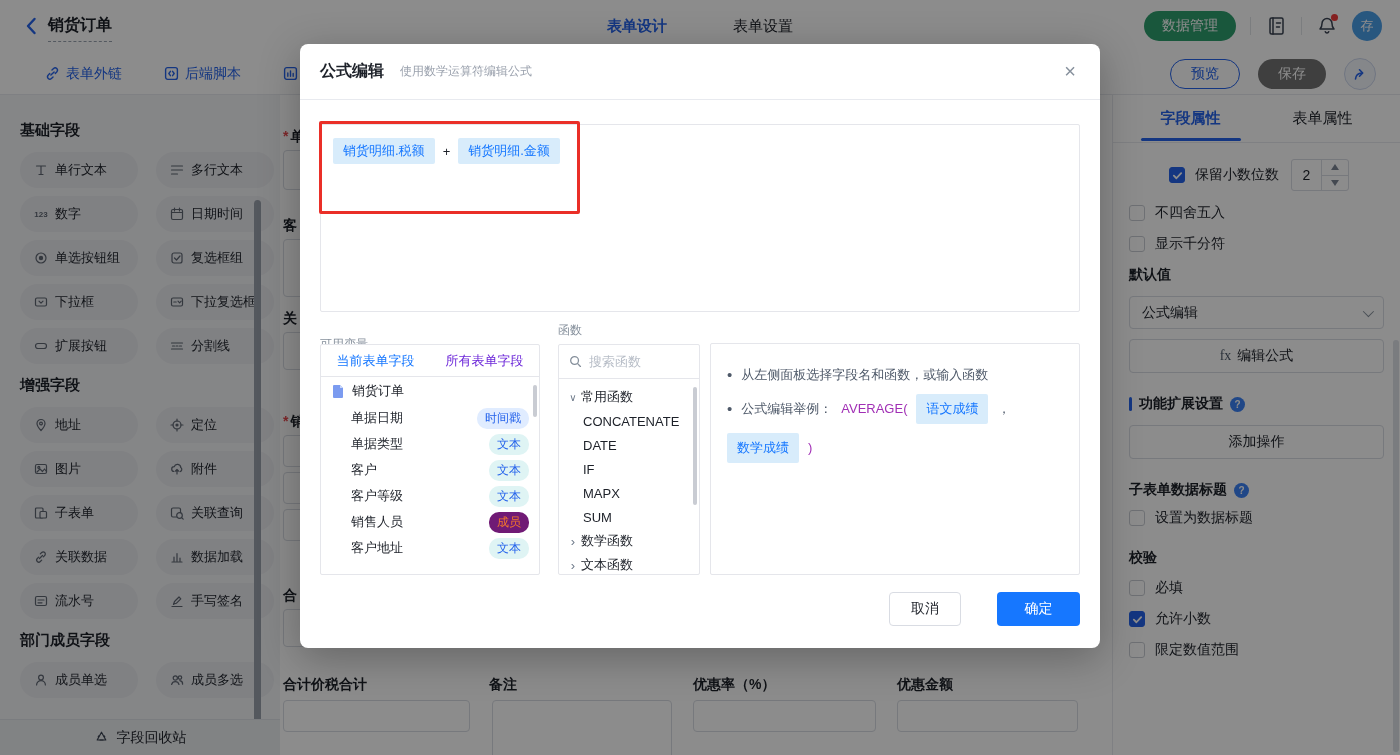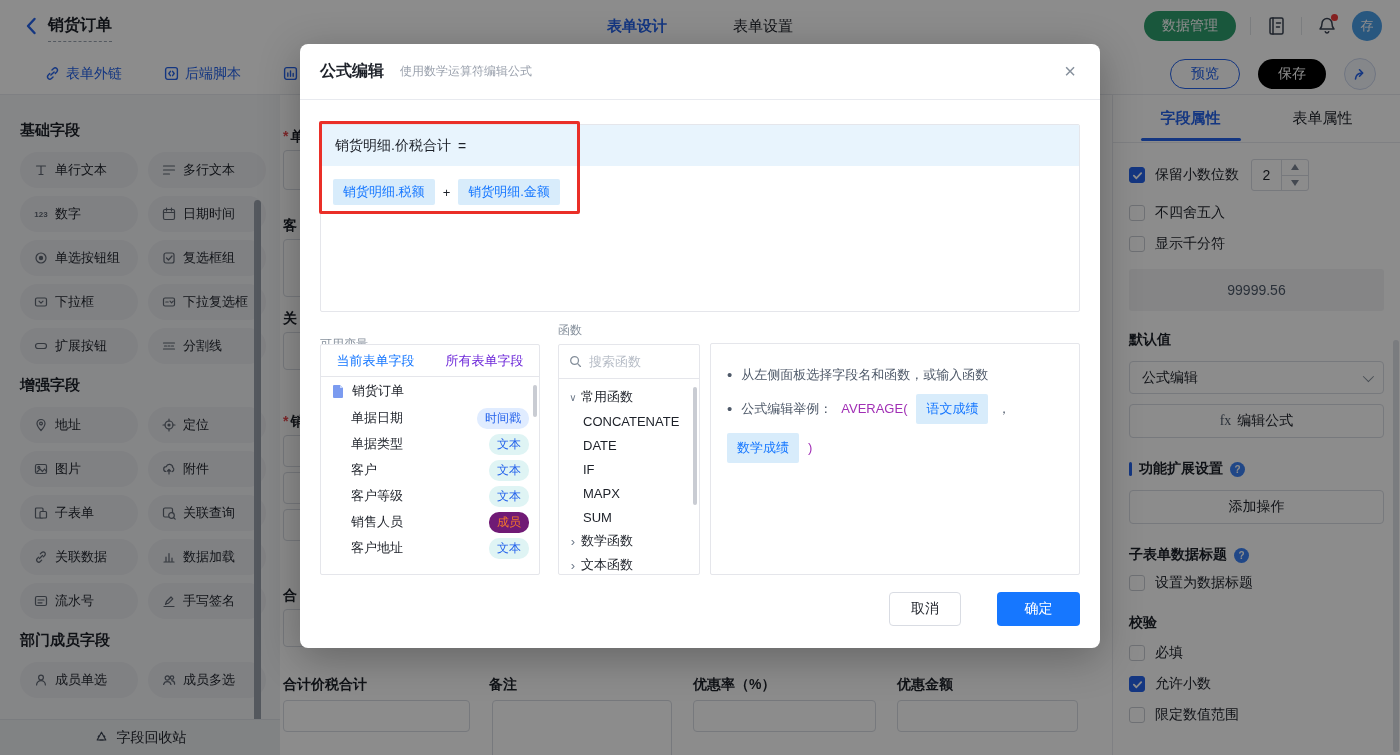--- a/index.html
+++ b/index.html
@@ -26,28 +26,28 @@
   .tb-icon { width:22px; height:22px; color:#3a4352; position:relative; cursor:pointer; }
   .red-dot { position:absolute; right:0px; top:-1px; width:7px; height:7px; border-radius:50%; background:#f23c3c; }
   .avatar { width:30px; height:30px; border-radius:50%; background:#4a9ee8; color:#fff; font-size:13px; display:flex; align-items:center; justify-content:center; cursor:pointer; }
 
   
   .toolbar { position:absolute; left:0; top:52px; width:1400px; height:43px; background:#fff; border-bottom:1px solid #e8eaef; }
   .toolbar-left { position:absolute; left:45px; top:0; height:43px; display:flex; align-items:center; gap:42px; }
   .tool-item { display:flex; align-items:center; gap:6px; color:#2563eb; font-size:14px; cursor:pointer; white-space:nowrap; }
   .toolbar-right { position:absolute; right:24px; top:0; height:43px; display:flex; align-items:center; gap:18px; }
   .btn-preview { height:30px; padding:0 20px; border:1px solid #2563eb; color:#2563eb; background:#fff; border-radius:16px; font-size:14px; cursor:pointer; }
-  .btn-save { height:30px; padding:0 20px; background:#000000; color:#fff; border:none; border-radius:16px; font-size:14px; cursor:pointer; }
+  .btn-save { height:30px; padding:0 20px; background:#737373; color:#fff; border:none; border-radius:16px; font-size:14px; cursor:pointer; }
   .btn-share { width:32px; height:32px; border-radius:50%; border:1px solid #ccd6ec; background:#f3f6fc; color:#2563eb; display:flex; align-items:center; justify-content:center; cursor:pointer; }
 
   
   .sidebar { position:absolute; left:0; top:95px; width:280px; height:660px; background:#f3f4f6; overflow:hidden; }
   .sb-inner { padding:14px 18px 0 20px; }
   .sb-section-title { font-size:15px; font-weight:700; margin:12px 0 12px; }
-  .sb-grid { display:grid; grid-template-columns:118px 118px; gap:8px 10px; }
+  .sb-grid { display:grid; grid-template-columns:118px 118px; gap:8px 18px; }
   .sb-item { height:36px; background:#e9ebef; border-radius:18px; display:flex; align-items:center; padding-left:14px; gap:7px; font-size:13px; color:#1d2129; cursor:grab; white-space:nowrap; }
   .sb-item .ic { width:14px; height:14px; color:#5f6672; flex:none; display:flex; align-items:center; justify-content:center; font-size:9px; font-weight:700; }
   .sb-scrollbar { position:absolute; left:254px; top:105px; width:7px; height:563px; border-radius:4px; background:#9aa0ab; }
   .sb-recycle { position:absolute; left:0; bottom:0; width:280px; height:36px; background:#eceef1; border-top:1px solid #dfe2e7; display:flex; align-items:center; justify-content:center; gap:8px; font-size:14px; cursor:pointer; }
   .sb-recycle .ic { width:15px; height:15px; color:#3a4352; }
 
   
   .canvas { position:absolute; left:280px; top:95px; width:832px; height:660px; background:#fff; }
   .cv-label { position:absolute; font-weight:700; font-size:14px; white-space:nowrap; }
   .req { color:#e5484d; margin-right:2px; }
@@ -471,21 +471,21 @@
     <div class="bf-label" style="left:617px; top:581px;">优惠金额</div>
     <div class="cv-box" style="left:617px; top:605px; width:181px; height:32px;"></div>
   </div>
 
   <div class="rpanel">
     <div class="rp-tabs">
       <span class="rp-tab active">字段属性</span>
       <span class="rp-tab">表单属性</span>
     </div>
     <div class="rp-body">
-      <div class="cb-row" style="margin-top:2px;">
+      <div class="cb-row" style="margin-top:2px;margin-left:40px;">
         <span class="cb checked">
             <svg viewBox="0 0 12 12" width="11" height="11" fill="none" stroke="#fff" stroke-width="2" stroke-linecap="round" stroke-linejoin="round">
               <path d="M2 6.2 4.8 9 10 3.4"></path>
             </svg>
           </span>
         <span class="cb-label">保留小数位数</span>
         <span class="stepper">
           <span class="val">2</span>
           <span class="arrows">
             <div>
@@ -498,21 +498,20 @@
         </span>
       </div>
       <div class="cb-row">
         <span class="cb"></span>
         <span class="cb-label">不四舍五入</span>
       </div>
       <div class="cb-row">
         <span class="cb"></span>
         <span class="cb-label">显示千分符</span>
       </div>
-      <div class="preview-box">99999.56</div>
 
       <div class="rp-label">默认值</div>
       <div class="rp-select">
         <span>公式编辑</span>
         <span class="chev-down"></span>
       </div>
       <button class="rp-btn">
         <span class="fx">fx</span>
         <span>编辑公式</span>
       </button>
@@ -561,24 +560,20 @@
 <div id="dim"></div>
 
 <div class="modal">
   <div class="m-header">
     <span class="m-title">公式编辑</span>
     <span class="m-subtitle">使用数学运算符编辑公式</span>
     <span class="m-close">×</span>
   </div>
 
   <div class="formula-box">
-    <div class="formula-head">
-      <span>销货明细.价税合计</span>
-      <span style="margin-left:7px;">=</span>
-    </div>
     <div class="formula-tokens">
       <span class="chip">销货明细.税额</span>
       <span class="op">+</span>
       <span class="chip">销货明细.金额</span>
     </div>
   </div>
   <div class="red-annotation"></div>
 
   <div class="m-col-label" style="left:20px; top:292px;">可用变量</div>
   <div class="m-col-label" style="left:258px; top:278px;">函数</div>

